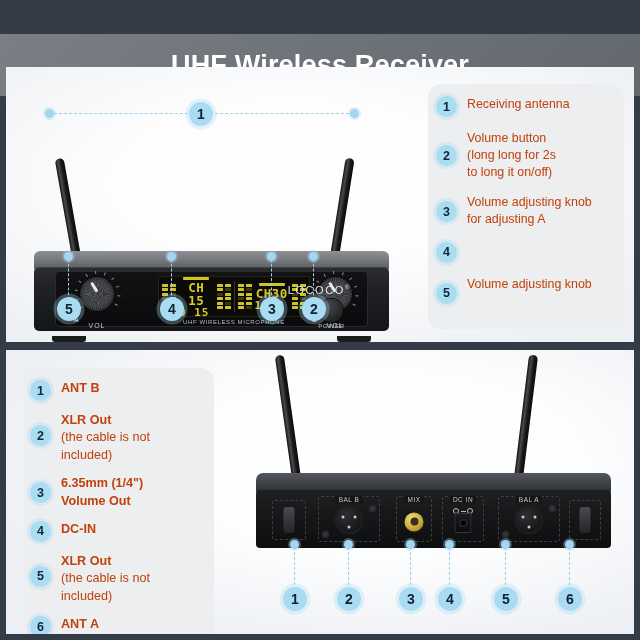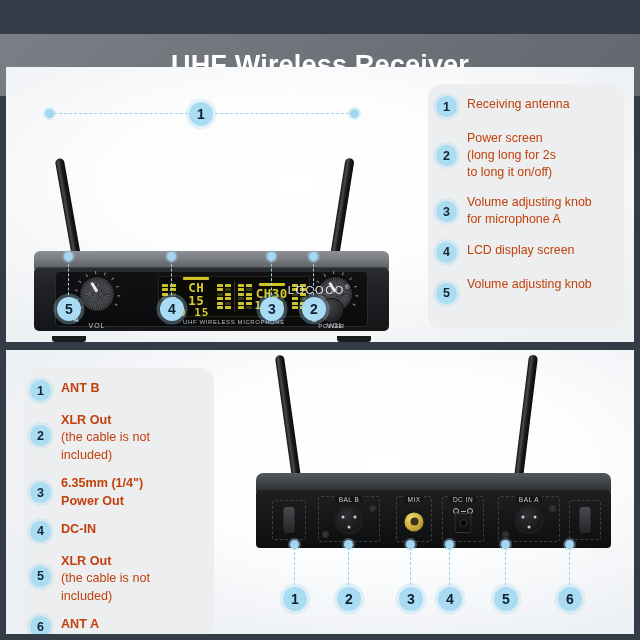--- a/index.html
+++ b/index.html
@@ -447,37 +447,34 @@
     <div class="legend legend-top">
       <div class="legend-row">
         <div class="badge">1</div>
         <div class="legend-text">
           <div>Receiving antenna</div>
         </div>
       </div>
       <div class="legend-row multi">
         <div class="badge">2</div>
         <div class="legend-text">
-          <div>Power screen</div>
+          <div>Volume button</div>
           <div>(long long for 2s</div>
           <div>to long it on/off)</div>
         </div>
       </div>
       <div class="legend-row multi2">
         <div class="badge">3</div>
         <div class="legend-text">
           <div>Volume adjusting knob</div>
-          <div>for microphone A</div>
+          <div>for adjusting A</div>
         </div>
       </div>
       <div class="legend-row">
         <div class="badge">4</div>
-        <div class="legend-text">
-          <div>LCD display screen</div>
-        </div>
       </div>
       <div class="legend-row multi2">
         <div class="badge">5</div>
         <div class="legend-text">
           <div>Volume adjusting knob</div>
         </div>
       </div>
     </div>
   </div>
 
@@ -573,21 +570,21 @@
         <div class="legend-text">
           <div>XLR Out</div>
           <div class="sub">(the cable is not</div>
           <div class="sub">included)</div>
         </div>
       </div>
       <div class="legend-row multi2">
         <div class="badge">3</div>
         <div class="legend-text">
           <div>6.35mm (1/4")</div>
-          <div>Power Out</div>
+          <div>Volume Out</div>
         </div>
       </div>
       <div class="legend-row">
         <div class="badge">4</div>
         <div class="legend-text">
           <div>DC-IN</div>
         </div>
       </div>
       <div class="legend-row multi">
         <div class="badge">5</div>

